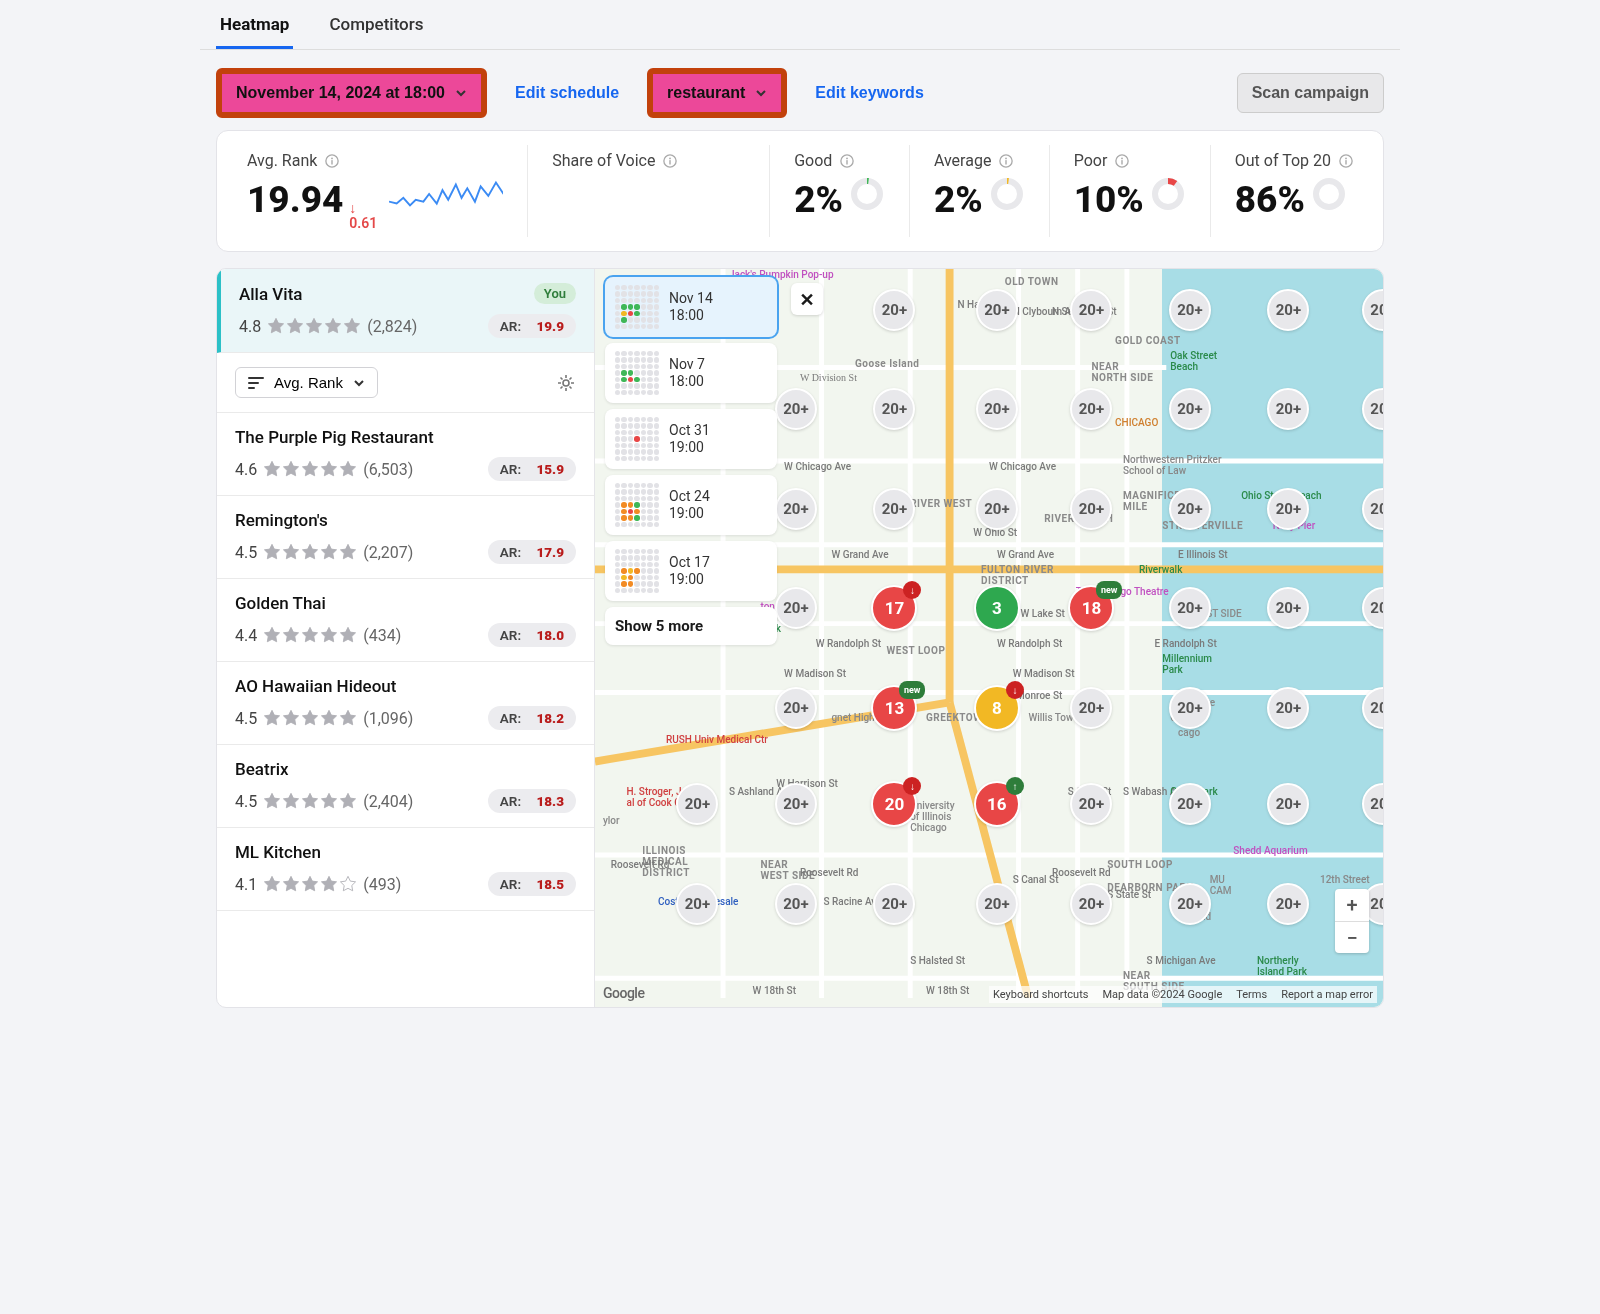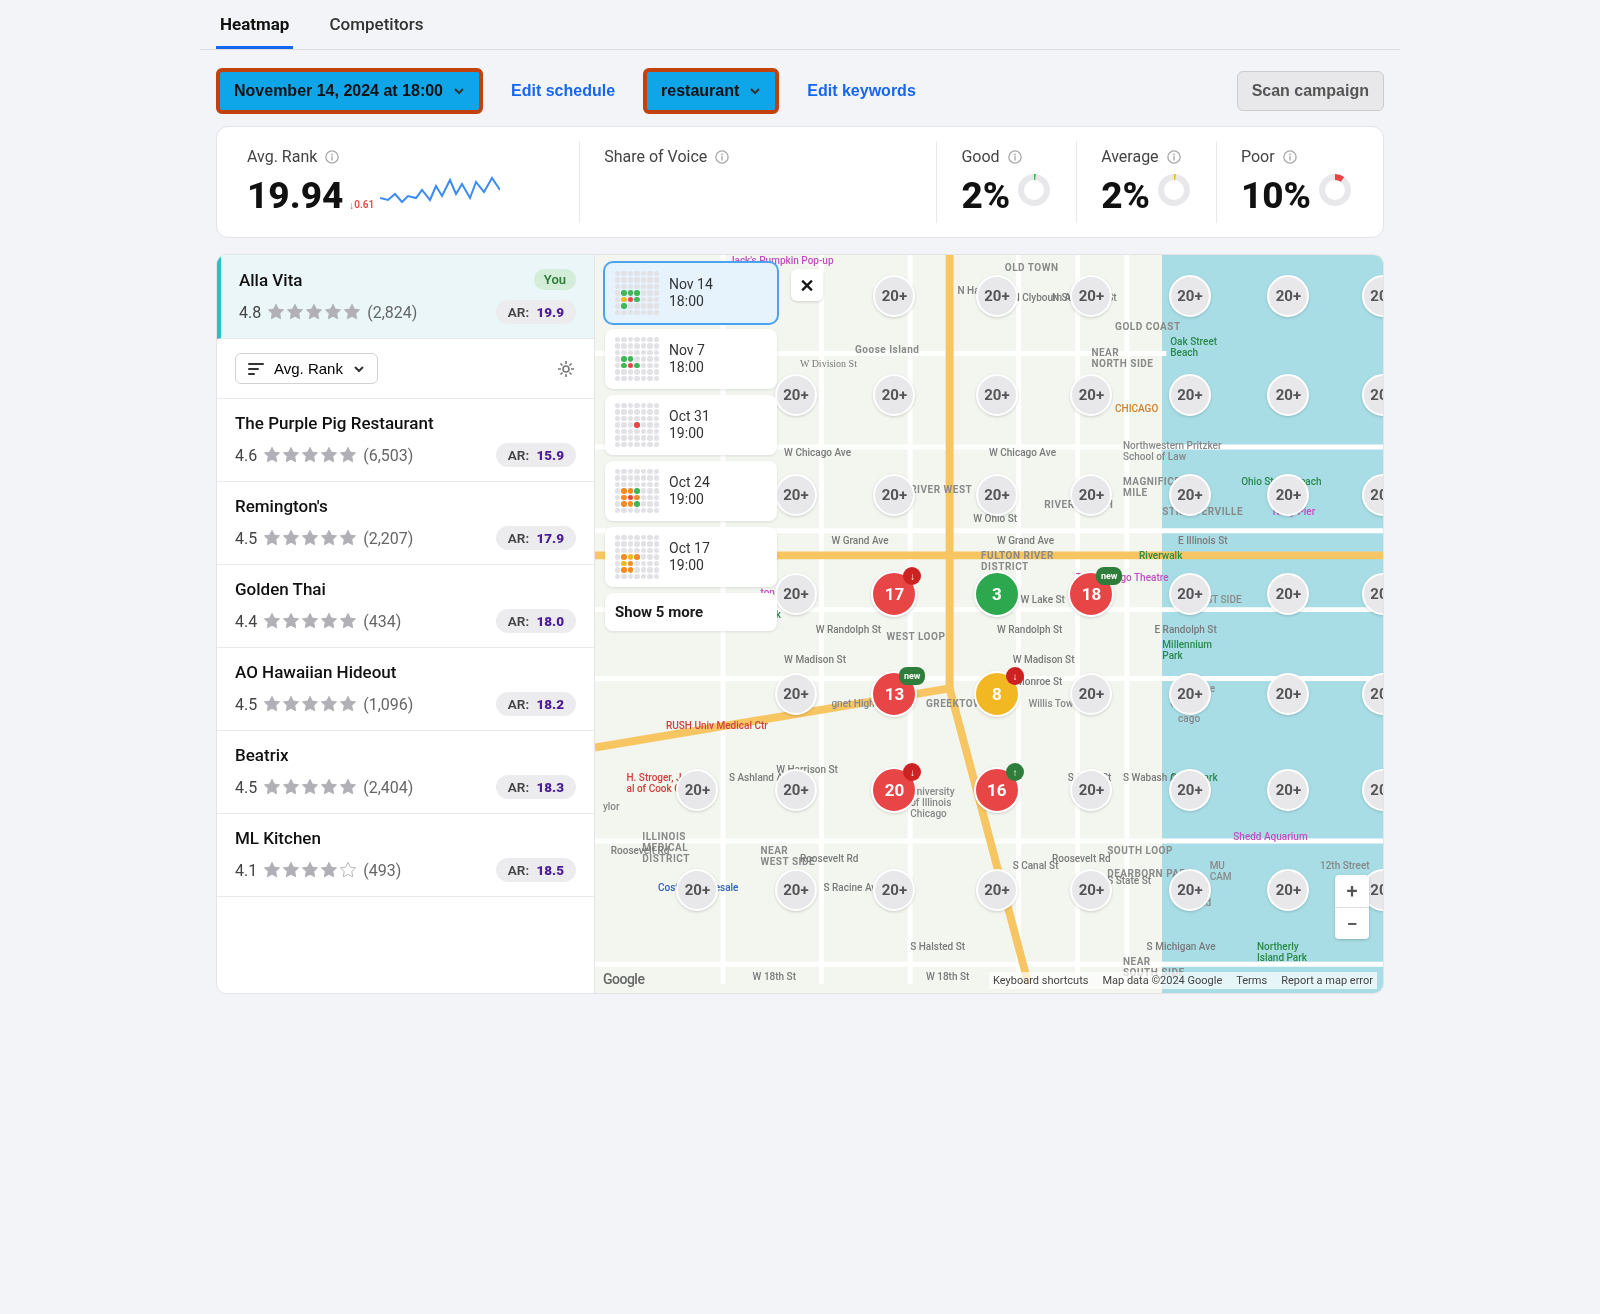--- a/index.html
+++ b/index.html
@@ -11,35 +11,35 @@
   }
   .app { max-width: 1200px; margin: 0 auto; }
 
   
   .tabs { display: flex; gap: 32px; padding: 0 16px; border-bottom: 1px solid #ddd; }
   .tab { padding: 14px 4px 12px; font-size: 17px; color: #333; font-weight: 500; cursor: pointer; border-bottom: 3px solid transparent; }
   .tab.active { font-weight: 700; color: #111; border-bottom-color: #1666f0; }
 
   
   .toolbar { display: flex; align-items: center; gap: 14px; padding: 18px 16px 12px; }
-  .btn { display: inline-flex; align-items: center; gap: 10px; padding: 10px 14px; border: 4px solid #c2410c; background: #0ea5e9; border-radius: 6px; font-size: 16px; font-weight: 600; cursor: pointer; color: #111; }
+  .btn { display: inline-flex; align-items: center; gap: 10px; padding: 10px 14px; border: 6px solid #c2410c; background: #ec4899; border-radius: 6px; font-size: 16px; font-weight: 600; cursor: pointer; color: #111; }
   .btn.ghost-link { border: none; background: none; color: #1666f0; font-weight: 600; }
   .btn.scan { background: #e8e8ea; color: #555; border: 1px solid #ccc; }
   .spacer { flex: 1; }
   .chev { width: 12px; height: 12px; }
 
   
   .metrics { display: flex; margin: 0 16px; background: #fff; border: 1px solid #e3e3e8; border-radius: 12px; padding: 14px 6px; }
   .metric { padding: 6px 24px; }
   .metric + .metric { border-left: 1px solid #eaeaea; }
   .metric.grow { flex: 1.2; }
   .metric-title { font-size: 16px; color: #444; display: flex; align-items: center; gap: 8px; margin-bottom: 6px; }
   .metric-value-row { display: flex; align-items: baseline; gap: 6px; }
   .metric-value { font-size: 37px; font-weight: 800; color: #111; }
-  .delta { font-size: 10px; color: #e44848; font-weight: 600; }
+  .delta { font-size: 14px; color: #e44848; font-weight: 600; }
   .delta-arrow { display:inline-block; transform: translateY(1px);}
   .spark { width: 120px; height: 36px; }
   .info-icon { width: 14px; height: 14px; color: #aaa; }
   .donut { width: 36px; height: 36px; }
 
   
   .body { display: flex; margin: 16px; border: 1px solid #e3e3e8; border-radius: 10px; overflow: hidden; height: 740px; background: #fff; }
 
   
   .sidebar { width: 378px; flex-shrink: 0; display: flex; flex-direction: column; border-right: 1px solid #e5e5e9; overflow-y: auto; }
@@ -48,21 +48,21 @@
   .biz-top { display: flex; justify-content: space-between; align-items: center; margin-bottom: 10px; }
   .biz-name { font-size: 17px; color: #111; font-weight: 500; }
   .you-badge { background: #d4edd9; color: #2e7d3a; font-size: 13px; font-weight: 600; padding: 3px 10px; border-radius: 12px; }
   .biz-bottom { display: flex; justify-content: space-between; align-items: center; }
   .rating-block { display: flex; align-items: center; gap: 6px; color: #666; }
   .rating-num { font-size: 16px; color: #444; }
   .stars { display: flex; gap: 1px; }
   .star { width: 18px; height: 18px; }
   .reviews { font-size: 16px; color: #666; }
   .ar-pill { background: #ececef; color: #444; font-size: 13.5px; padding: 4px 12px; border-radius: 14px; font-weight: 600; }
-  .ar-pill b { color: #4c1d95; margin-left: 4px; }
+  .ar-pill b { color: #b91c1c; margin-left: 12px; }
 
   .sort-row { padding: 14px 18px; border-bottom: 1px solid #eaeaea; background: #fff; display: flex; justify-content: space-between; align-items: center; }
   .sort-btn { display: inline-flex; align-items: center; gap: 10px; border: 1px solid #d2d2d6; padding: 6px 12px; border-radius: 6px; font-size: 15px; font-weight: 500; cursor: pointer; background: #fff;}
   .gear-icon { width: 20px; height: 20px; color: #777; cursor:pointer;}
 
   
   .map-wrap { flex: 1; position: relative; background: #e9f0f0; }
   .map-bg {
     position: absolute; inset: 0;
     background:
@@ -215,20 +215,36 @@
             <circle cx="8" cy="8" r="7" fill="none" stroke="currentColor" stroke-width="1.5"></circle>
             <circle cx="8" cy="5" r="1" fill="currentColor"></circle>
             <rect x="7.2" y="7" width="1.6" height="5" fill="currentColor"></rect>
           </svg>
         </div>
       <div class="metric-value-row">
         <span class="metric-value">10%</span>
         <svg class="donut" viewBox="0 0 36 36">
             <circle cx="18" cy="18" r="13" fill="none" stroke="#e8e8eb" stroke-width="6"></circle>
             <circle cx="18" cy="18" r="13" fill="none" stroke="#e84646" stroke-width="6" stroke-dasharray="8 80" transform="rotate(-90 18 18)"></circle>
+          </svg>
+      </div>
+    </div>
+    <div class="metric">
+      <div class="metric-title">
+          <span>Out of Top 20</span>
+        <svg class="info-icon" viewBox="0 0 16 16">
+            <circle cx="8" cy="8" r="7" fill="none" stroke="currentColor" stroke-width="1.5"></circle>
+            <circle cx="8" cy="5" r="1" fill="currentColor"></circle>
+            <rect x="7.2" y="7" width="1.6" height="5" fill="currentColor"></rect>
+          </svg>
+        </div>
+      <div class="metric-value-row">
+        <span class="metric-value">86%</span>
+        <svg class="donut" viewBox="0 0 36 36">
+            <circle cx="18" cy="18" r="13" fill="none" stroke="#e8e8eb" stroke-width="6"></circle>
           </svg>
       </div>
     </div>
   </div>
 
   <div class="body">
 
     <div class="sidebar" style="position:relative;">
       <div id="biz-list">
           <div class="biz you">

